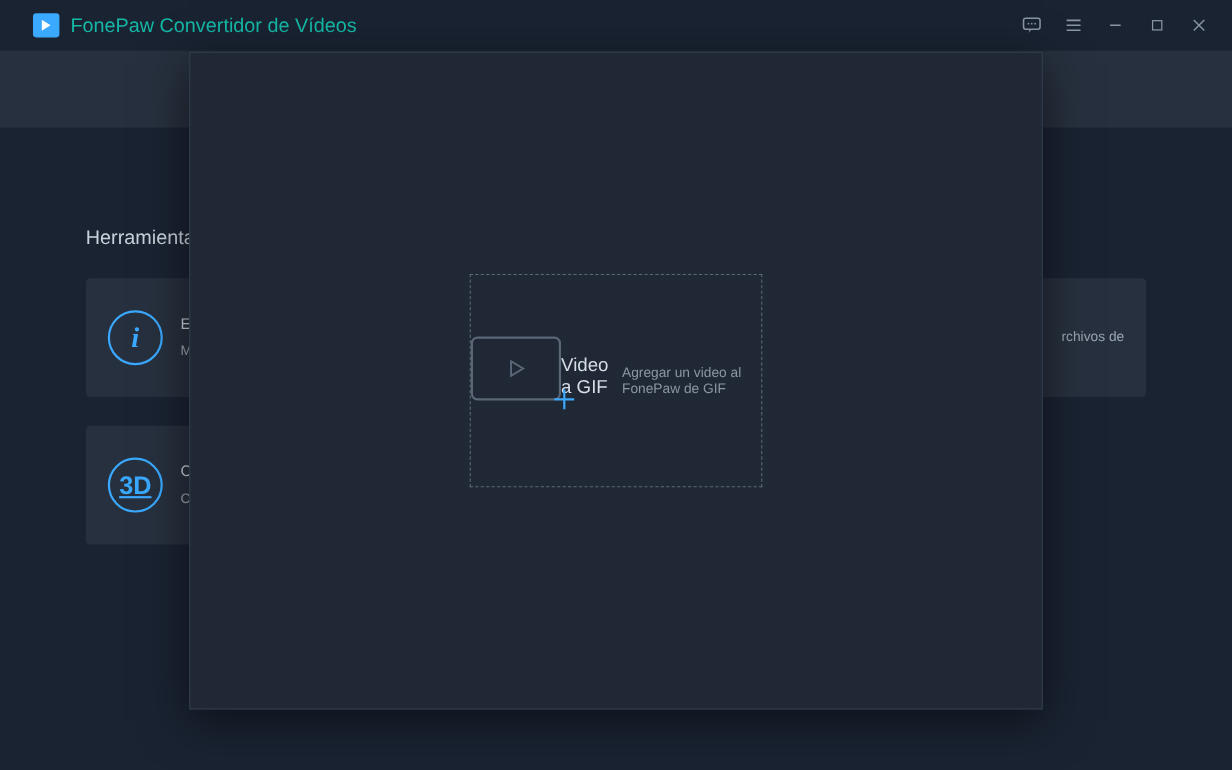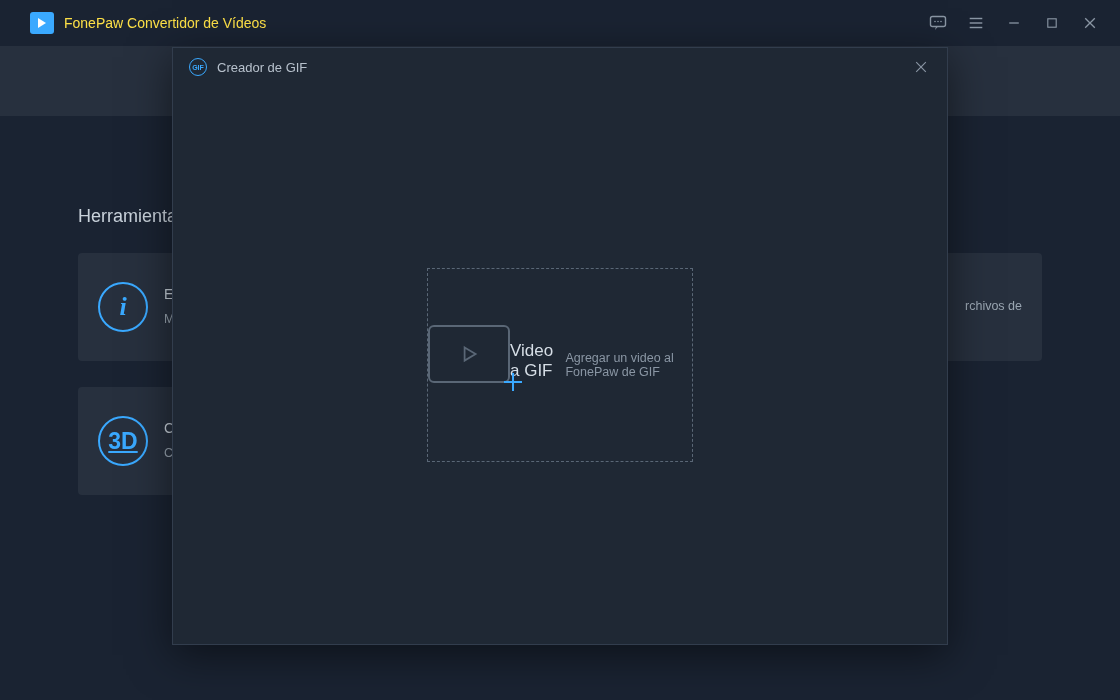--- a/index.html
+++ b/index.html
@@ -25,22 +25,22 @@
     height: 22px;
     background: #3aa9ff;
     border-radius: 3px;
     margin-right: 10px;
     display: flex;
     align-items: center;
     justify-content: center;
   }
   .app-logo svg { width: 10px; height: 12px; }
   .app-title {
-    font-size: 14px;
-    color: #fde047;
+    font-size: 18px;
+    color: #14b8a6;
   }
   .title-bar-right {
     margin-left: auto;
     display: flex;
     align-items: center;
     gap: 18px;
   }
   .tb-icon {
     color: #8a96a4;
     width: 20px;
@@ -274,32 +274,20 @@
       <div class="tool-text">
         <span class="tool-name">C</span>
         <span>C
 d</span>
       </div>
     </div>
   </div>
 </div>
 
 <div class="modal">
-  <div class="modal-header">
-    <div class="gif-badge">
-      <span>GIF</span>
-    </div>
-    <div class="modal-title">Creador de GIF</div>
-    <div class="modal-close">
-      <svg viewBox="0 0 20 20" width="16" height="16" fill="none" stroke="currentColor" stroke-width="1.4">
-        <line x1="4" y1="4" x2="16" y2="16"></line>
-        <line x1="16" y1="4" x2="4" y2="16"></line>
-      </svg>
-    </div>
-  </div>
   <div class="modal-body">
     <div class="dropzone">
       <div class="drop-icon-wrap">
         <div class="drop-video">
           <svg viewBox="0 0 20 20" width="22" height="22" fill="none" stroke="#5a6776" stroke-width="1.6">
             <path d="M6 4 L16 10 L6 16 Z"></path>
           </svg>
         </div>
         <div class="drop-plus">
           <svg viewBox="0 0 22 22" width="22" height="22" fill="none" stroke="#3aa9ff" stroke-width="2">

